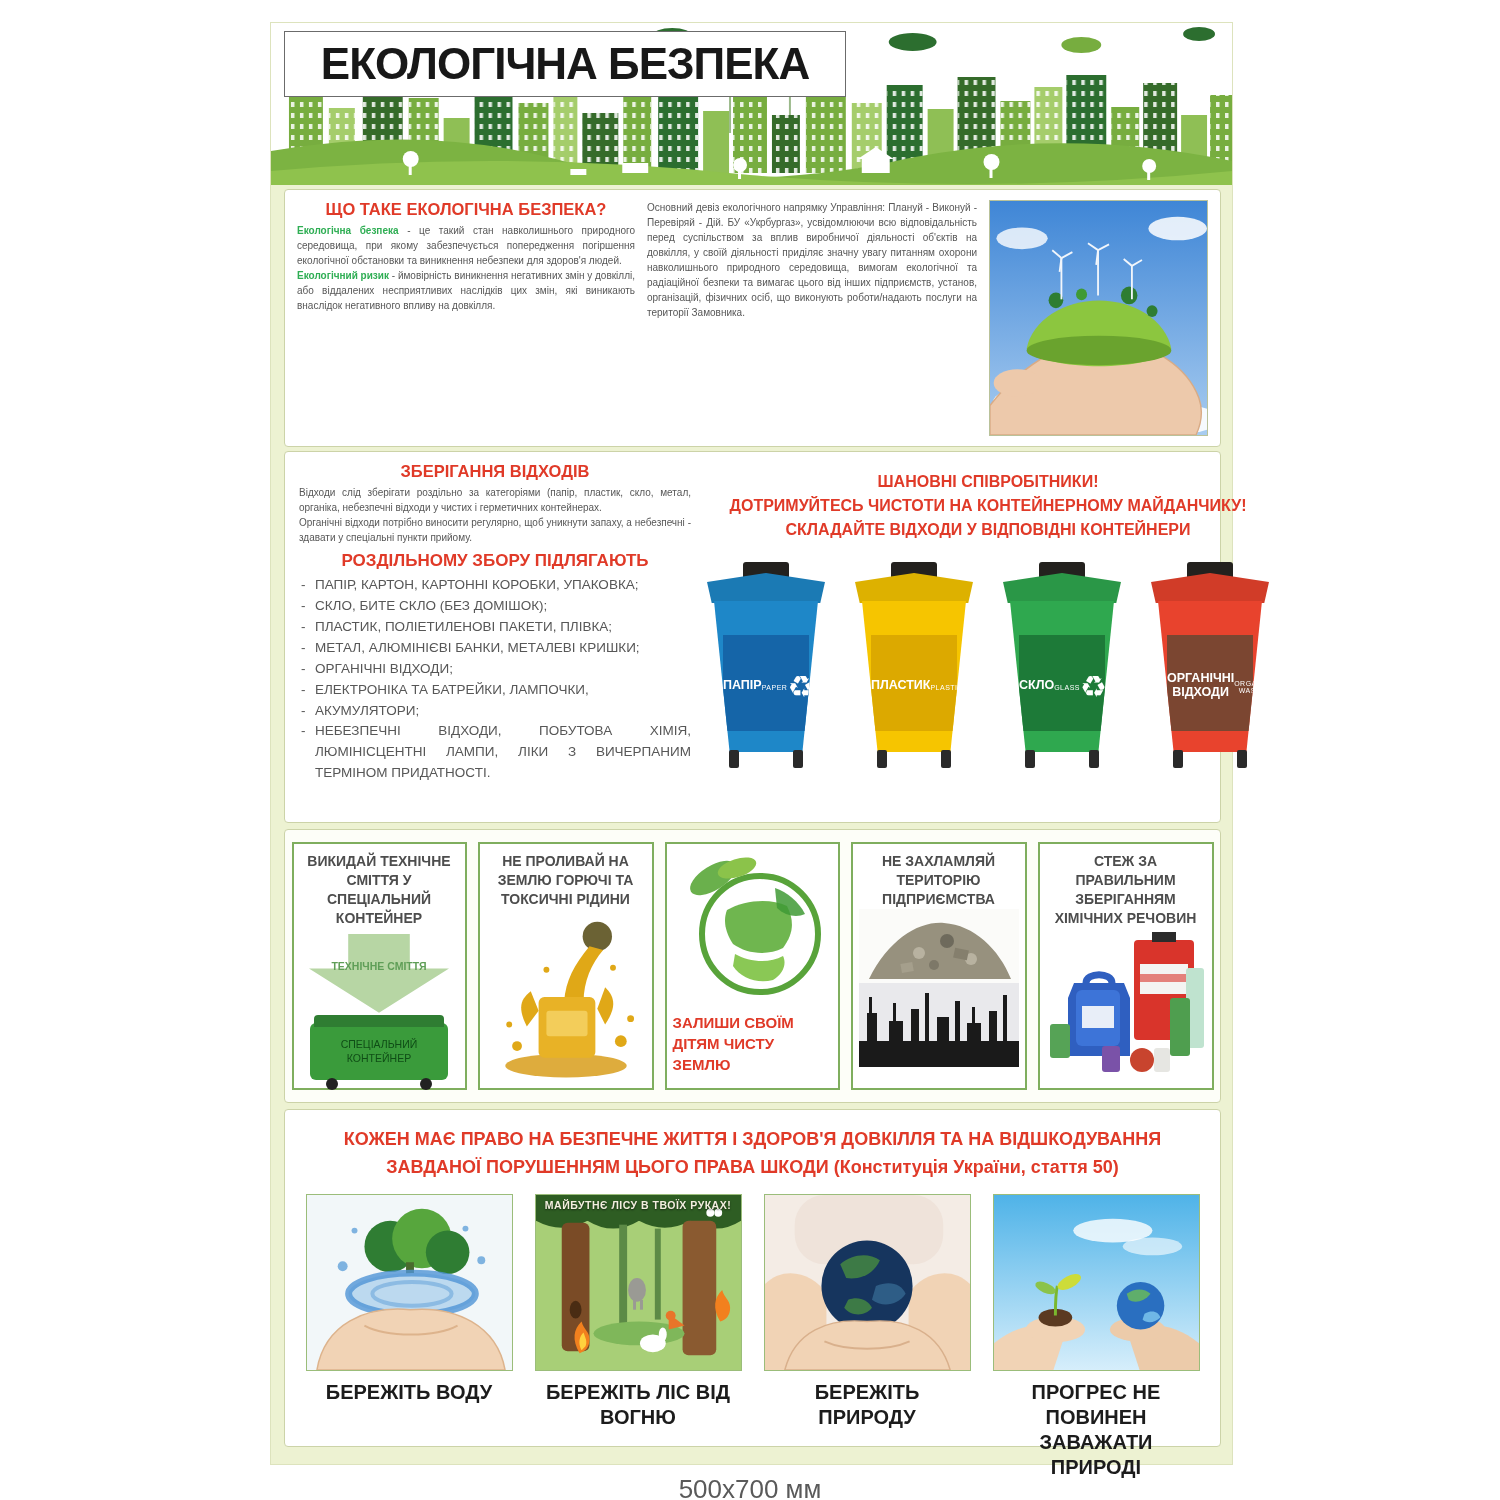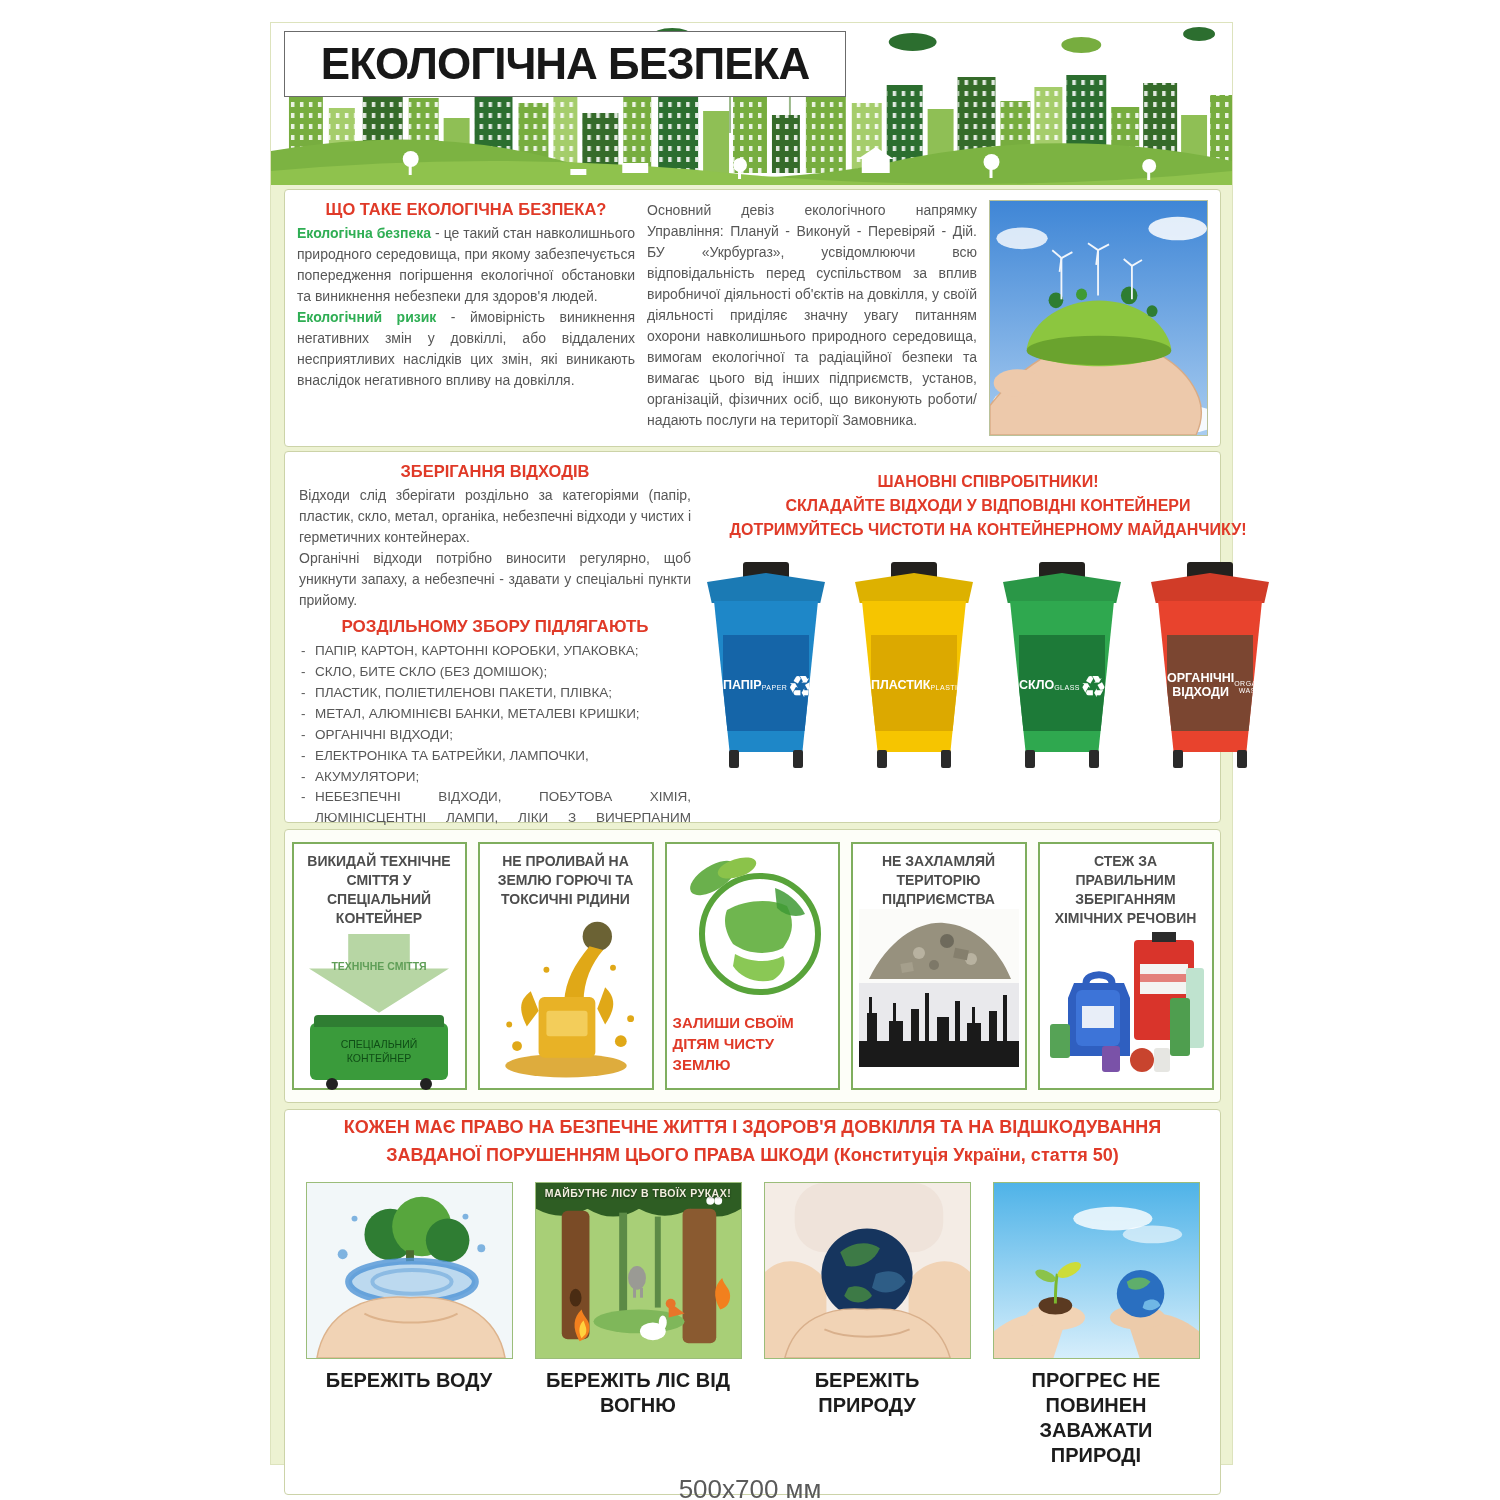--- a/index.html
+++ b/index.html
@@ -14,21 +14,21 @@
   .titlebox h1{margin:0;font-size:44px;font-weight:bold;color:#181818;letter-spacing:-1px;white-space:nowrap;}
 
   
   .panel{position:absolute;left:13px;width:937px;background:#fff;border:1px solid #ccd3a8;border-radius:4px;}
 
   
   .s1{top:166px;height:258px;padding:10px 12px;display:flex;gap:12px;}
   .s1 .col{flex:0 0 338px;}
   .s1 .col2{flex:0 0 330px;}
   .red-h{color:#e03a28;font-weight:bold;font-size:16.5px;text-align:center;margin:0 0 4px 0;}
-  .body-t{color:#575757;font-size:14px;line-height:1.5;text-align:justify;margin:0;}
+  .body-t{color:#575757;font-size:10px;line-height:1.5;text-align:justify;margin:0;}
   .term{color:#2fae54;font-weight:bold;}
   .s1-img{flex:1;border:1px solid #b9c29a;overflow:hidden;}
   .s1-img svg{display:block;width:100%;height:100%;}
 
   
   .s2{top:428px;height:372px;padding:10px 14px;display:flex;gap:16px;}
   .s2-left{flex:0 0 392px;}
   .s2-right{flex:1;display:flex;flex-direction:column;align-items:center;}
   .sub-h{color:#e03a28;font-weight:bold;font-size:17px;text-align:center;margin:6px 0 4px 0;}
   .wlist{margin:2px 0 0 0;padding:0;list-style:none;color:#575757;font-size:13.5px;line-height:1.55;}
@@ -56,21 +56,21 @@
   .arrow{position:absolute;inset:0;background:#b7d6a4;clip-path:polygon(28% 0,72% 0,72% 44%,100% 44%,50% 100%,0 44%,28% 44%);}
   .arrow-label{position:absolute;top:34%;left:0;width:100%;text-align:center;color:#5f9e57;font-size:10.5px;font-weight:bold;line-height:1.3;}
   .dumpster{position:relative;width:138px;height:78px;background:#3a9b3b;border-radius:6px;margin-top:10px;display:flex;align-items:center;justify-content:center;}
   .dumpster::before{content:"";position:absolute;top:-8px;left:4px;right:4px;height:12px;background:#2f7d32;border-radius:4px 4px 0 0;}
   .dumpster span{color:#0f4d16;font-size:10.5px;font-weight:normal;text-align:center;line-height:1.35;}
   .dwheel{position:absolute;bottom:-10px;width:12px;height:12px;background:#222;border-radius:50%;}
   .dwheel.a{left:16px;} .dwheel.b{right:16px;}
   .earth-msg{color:#e03a28;font-weight:bold;font-size:15px;text-align:left;line-height:1.4;margin-top:10px;}
 
   
-  .s4{top:1086px;height:386px;padding:4px 10px 0 10px;}
+  .s4{top:1086px;height:338px;padding:16px 10px 0 10px;}
   .s4-head{color:#e03a28;font-weight:bold;font-size:18px;text-align:center;line-height:1.55;}
   .photos{display:flex;gap:22px;justify-content:center;margin-top:12px;}
   .photo{width:207px;}
   .photo-frame{position:relative;width:207px;height:177px;border:1px solid #9bbd7a;overflow:hidden;background:#eee;}
   .photo-frame svg{display:block;width:100%;height:100%;}
   .overlay-t{position:absolute;top:4px;left:0;width:100%;text-align:center;color:#f3efdf;font-size:10.5px;font-weight:bold;letter-spacing:.5px;text-shadow:0 1px 2px rgba(0,0,0,.6);}
   .photo-cap{margin-top:9px;color:#1c1c1c;font-weight:bold;font-size:20px;line-height:1.25;text-align:center;}
 
   .size-cap{position:absolute;left:0;top:1452px;width:100%;text-align:center;color:#5a5a5a;font-size:26px;}
 </style>
@@ -242,22 +242,22 @@
           <li>МЕТАЛ, АЛЮМІНІЄВІ БАНКИ, МЕТАЛЕВІ КРИШКИ;</li>
           <li>ОРГАНІЧНІ ВІДХОДИ;</li>
           <li>ЕЛЕКТРОНІКА ТА БАТРЕЙКИ, ЛАМПОЧКИ,</li>
           <li>АКУМУЛЯТОРИ;</li>
           <li>НЕБЕЗПЕЧНІ ВІДХОДИ, ПОБУТОВА ХІМІЯ, ЛЮМІНІСЦЕНТНІ ЛАМПИ, ЛІКИ З ВИЧЕРПАНИМ ТЕРМІНОМ ПРИДАТНОСТІ.</li>
         </ul>
       </div>
       <div class="s2-right">
         <div class="notice">
           <div>ШАНОВНІ СПІВРОБІТНИКИ!</div>
+          <div>ДОТРИМУЙТЕСЬ ЧИСТОТИ НА КОНТЕЙНЕРНОМУ МАЙДАНЧИКУ!</div>
           <div>СКЛАДАЙТЕ ВІДХОДИ У ВІДПОВІДНІ КОНТЕЙНЕРИ</div>
-          <div>ДОТРИМУЙТЕСЬ ЧИСТОТИ НА КОНТЕЙНЕРНОМУ МАЙДАНЧИКУ!</div>
         </div>
         <div class="bins">
           <div class="bin" style="--c: #1e87c8; --lb: #1565a8;">
             <div class="bin-handle"></div>
             <div class="bin-lid"></div>
             <div class="bin-body">
               <div class="bin-label">
                 <span class="l1">ПАПІР</span>
                 <span class="l2">PAPER</span>
                 <span class="rec">♻</span>

